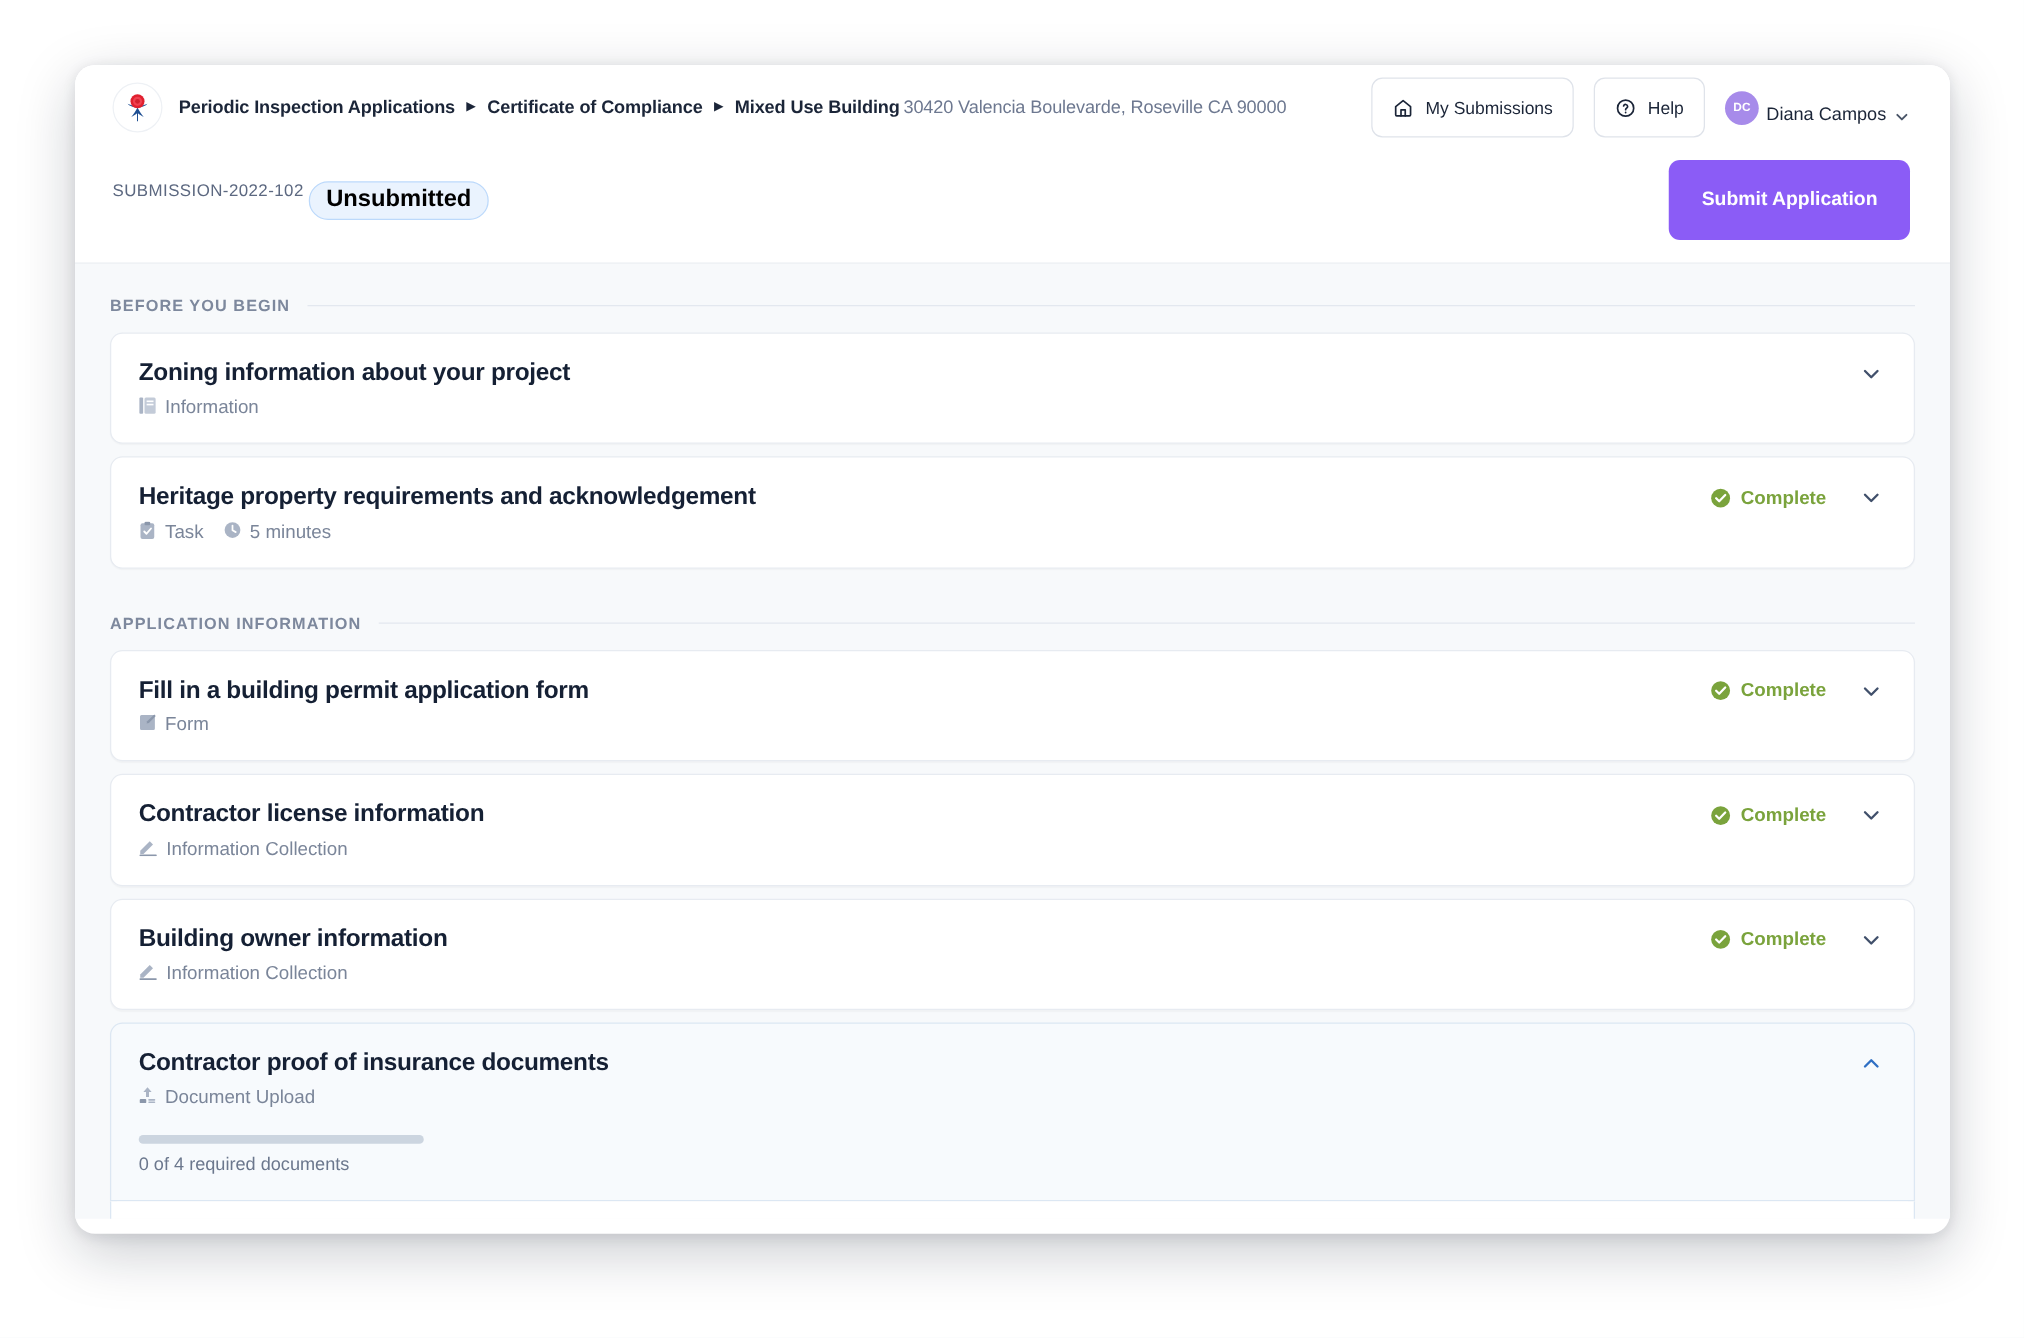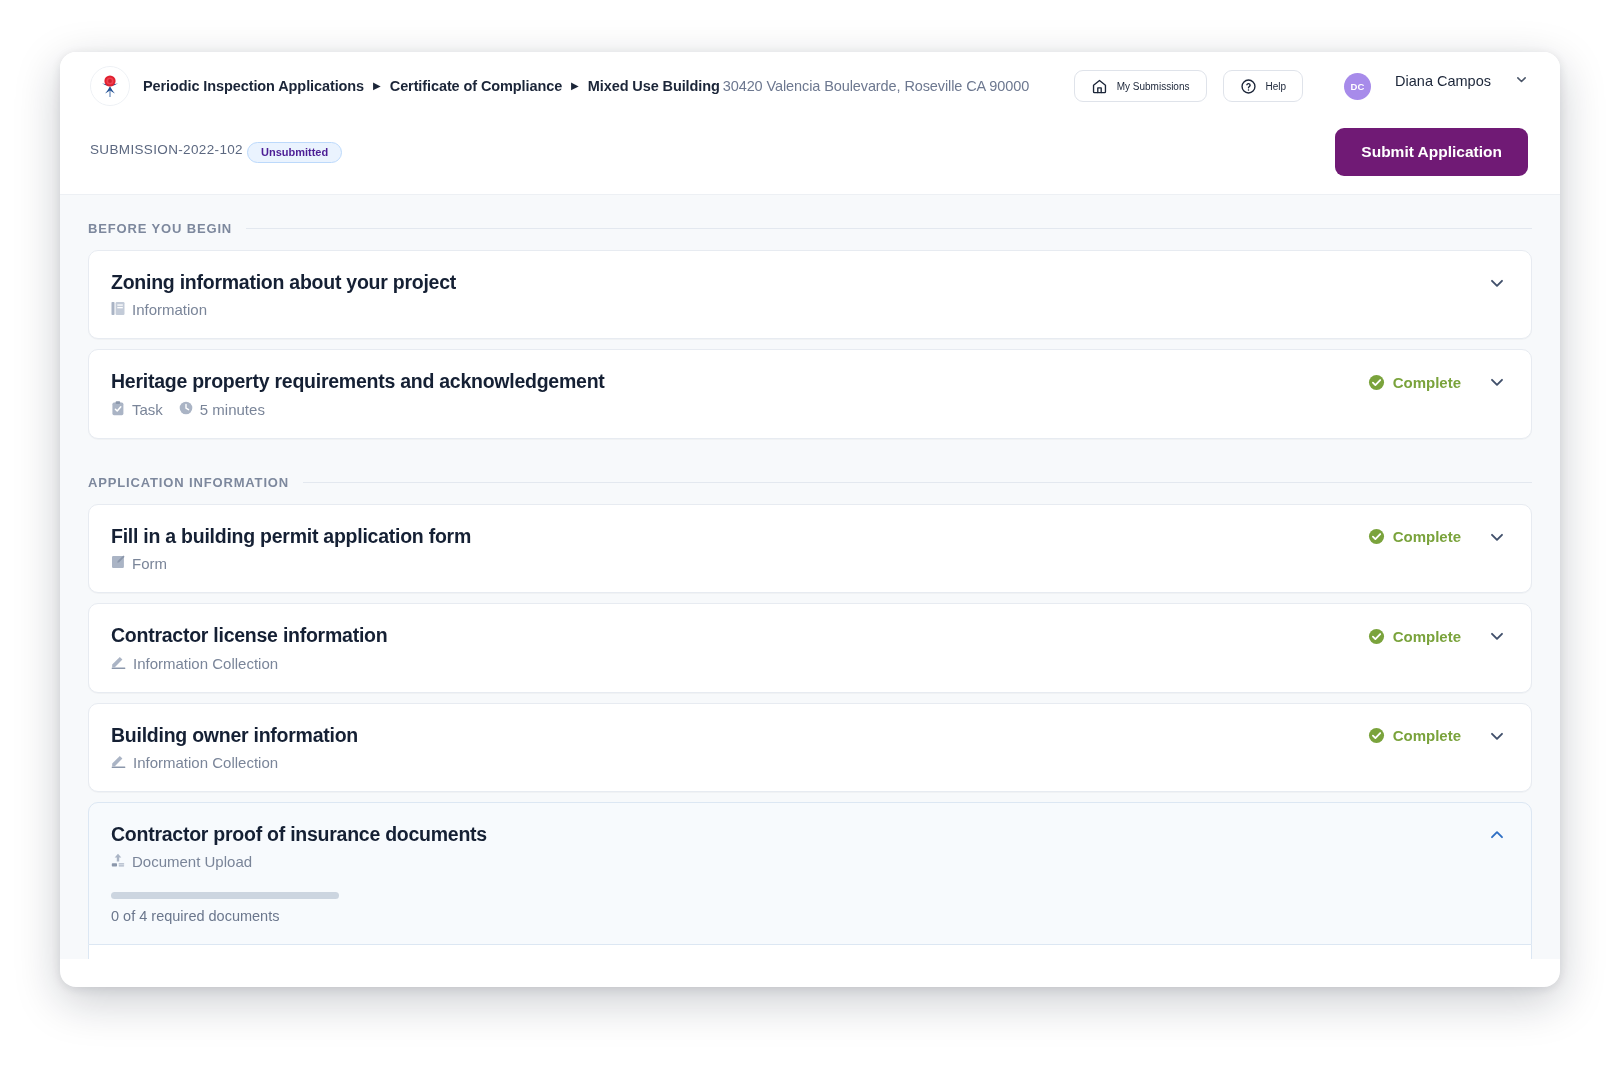--- a/index.html
+++ b/index.html
@@ -66,36 +66,35 @@
 
   .addr {
     font-size: 14.5px;
     color: #6d7890;
     letter-spacing: -0.1px;
   }
 
   .header-actions { display: flex; align-items: center; gap: 16px; }
 
   .hbtn {
-    height: 32px;
+    height: 48px;
     display: flex; align-items: center; gap: 9px;
     padding: 0 16px;
     border: 1px solid #dfe3ea;
     border-radius: 9px;
     background: #ffffff;
-    font-size: 10px;
+    font-size: 14px;
     color: #1b2538;
     cursor: pointer;
     white-space: nowrap;
   }
 
   .user-chip {
-    display: flex; align-items: flex-start; gap: 24px;
+    display: flex; align-items: flex-end; gap: 6px;
     cursor: pointer;
-    margin-left: 25px;
   }
 
   .avatar {
     width: 27px; height: 27px;
     border-radius: 50%;
     background: #a78bea;
     color: #ffffff;
     font-size: 9.5px;
     font-weight: bold;
     display: flex; align-items: center; justify-content: center;
@@ -126,31 +125,31 @@
     letter-spacing: 0.35px;
     font-weight: normal;
   }
 
   .status-pill {
     align-self: flex-start;
     padding: 3px 13px 4px;
     border: 1px solid #bcd9fb;
     background: #eaf3fe;
     border-radius: 999px;
-    color: #4c1d95;
-    font-size: 11px;
+    color: #000000;
+    font-size: 19px;
     font-weight: bold;
   }
 
   .submit-btn {
-    height: 48px;
+    height: 64px;
     padding: 0 26px;
     border: none;
     border-radius: 9px;
-    background: #701a75;
+    background: #8b5cf6;
     color: #ffffff;
     font-size: 15.5px;
     font-weight: bold;
     cursor: pointer;
     font-family: "Liberation Sans", sans-serif;
     white-space: nowrap;
   }
 
   
   .body-area {

